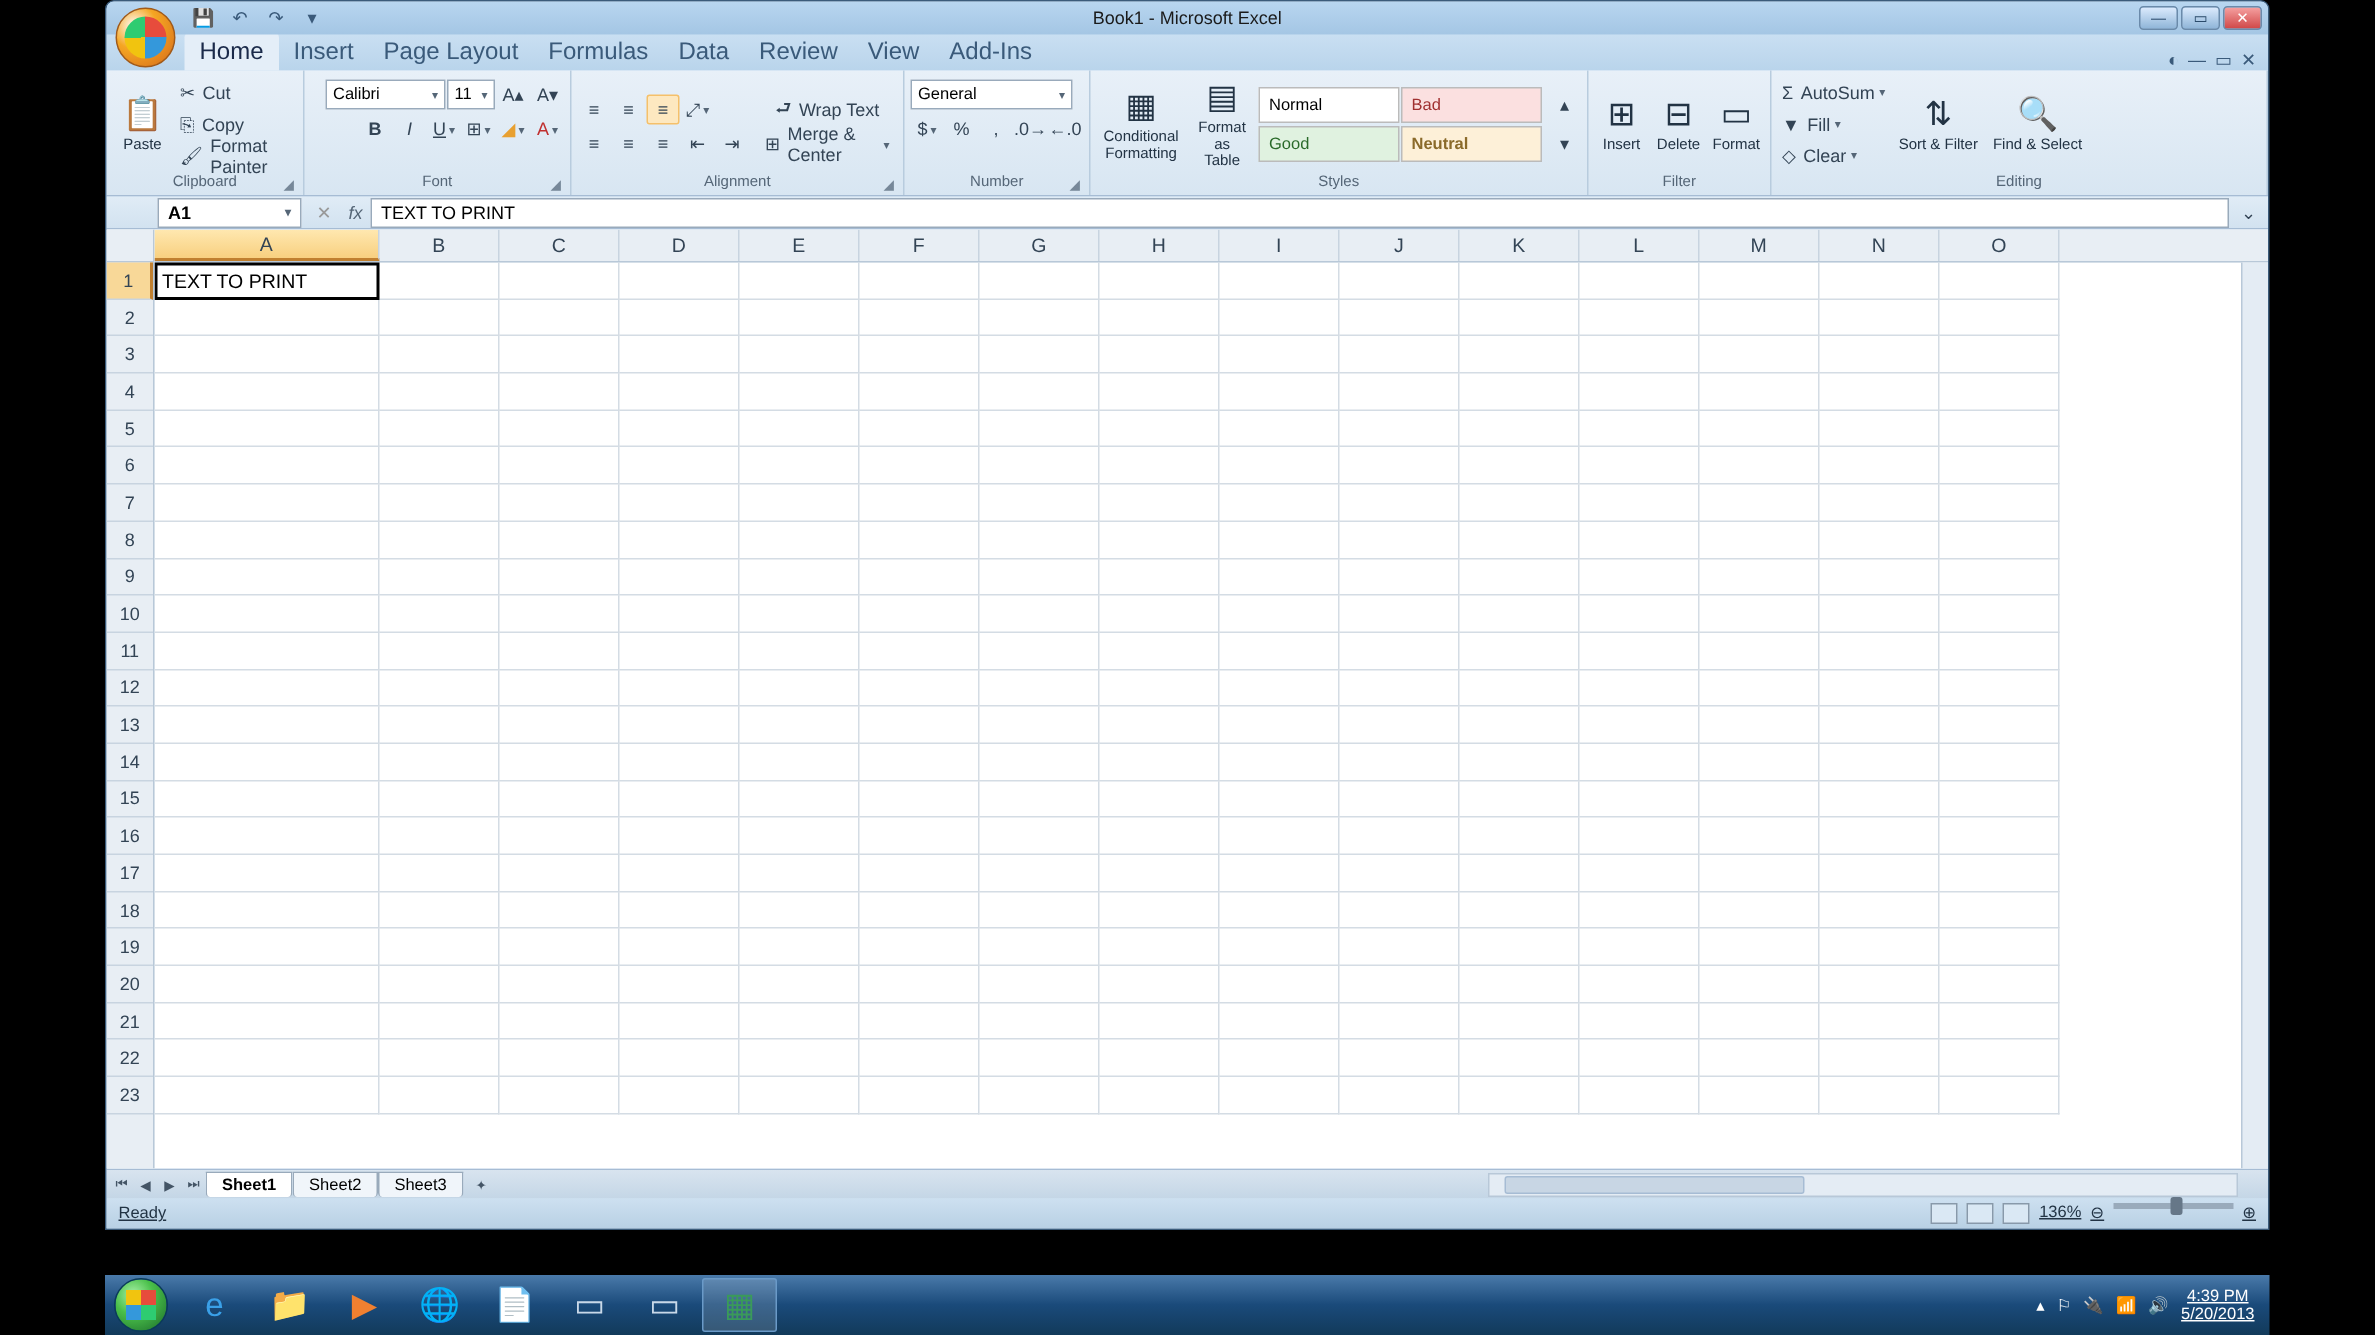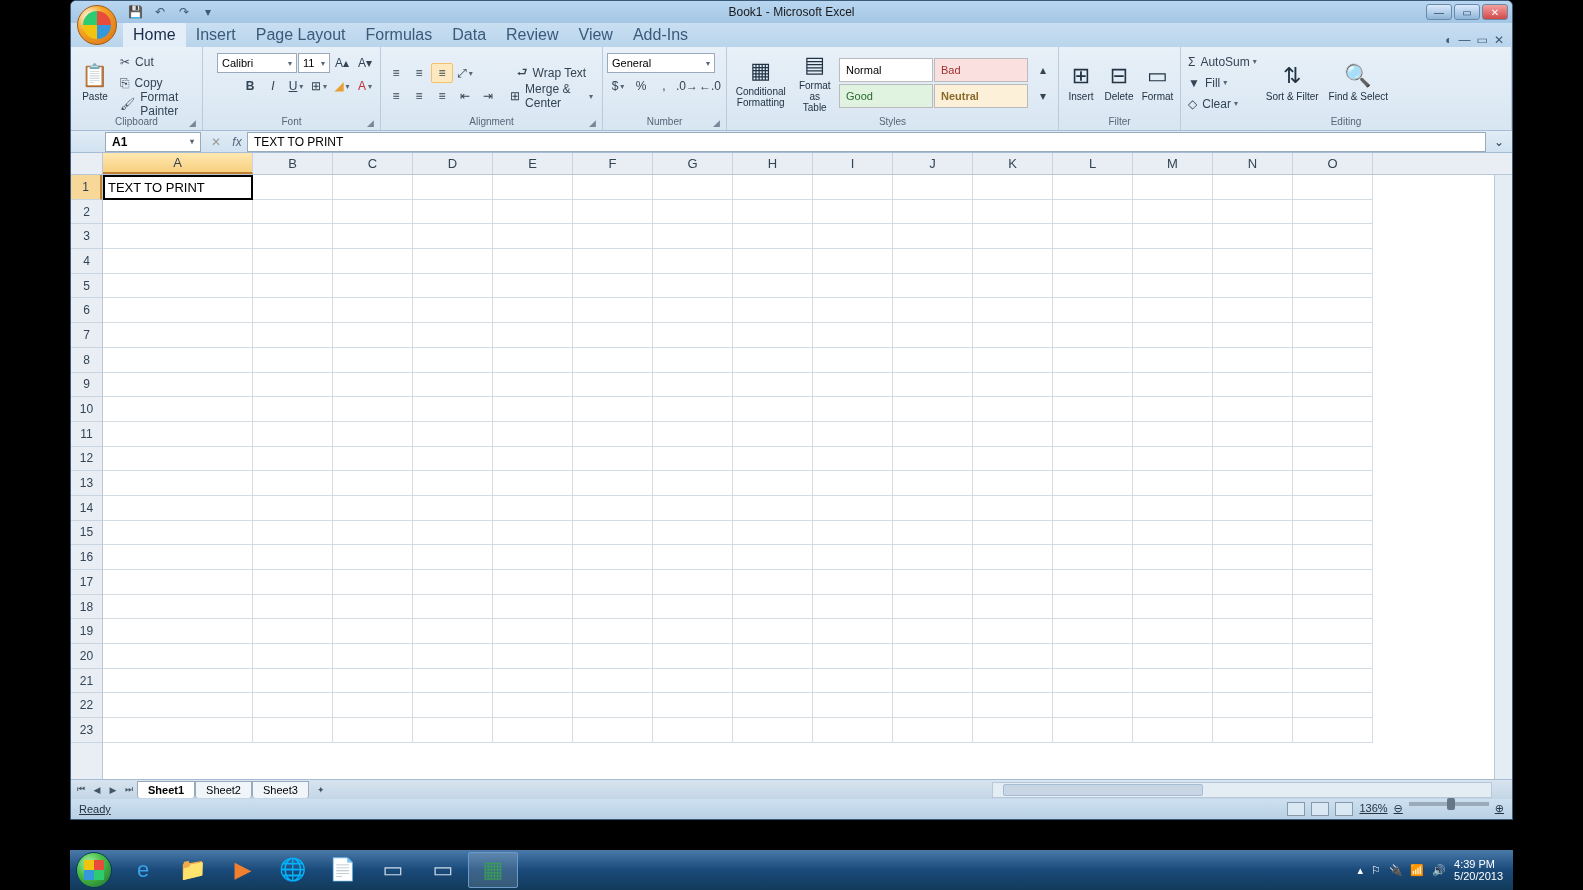--- a/index.html
+++ b/index.html
@@ -72,21 +72,21 @@
 .statusbar .right{margin-left:auto;display:flex;gap:6px;align-items:flex-start;}
 .viewbtn{width:18px;height:14px;border:1px solid #89a;background:#dae8f4;}
 .zoom-slider{width:80px;height:4px;background:#9ab;position:relative;}
 .zoom-slider::after{content:"";position:absolute;left:38px;top:-4px;width:8px;height:12px;background:#678;border-radius:2px;}
 .taskbar { position: absolute; left: 70px; right: 70px; bottom: 0; height: 40px; background: linear-gradient(#4a7aaa,#1a4a7a 50%,#123a5a); display: flex; align-items: center; }
 .start { width: 48px; height: 40px; display:flex;align-items:center;justify-content:center;}
 .start-orb { width: 36px; height: 36px; border-radius: 50%; background: radial-gradient(circle at 35% 30%, #a8f0a8 0%, #4ac04a 40%, #1a6a2a 100%); border:1px solid #0a3a5a; display:flex;align-items:center;justify-content:center;}
 .start-orb::after{content:"";width:20px;height:20px;background:conic-gradient(#e74c3c 0 90deg,#2ecc71 90deg 180deg,#3498db 180deg 270deg,#f1c40f 270deg 360deg);}
 .tb-icon { width: 50px; height: 36px; border:1px solid transparent; border-radius:2px; display:flex;align-items:center;justify-content:center;font-size:22px;}
 .tray { margin-left: auto; display: flex; align-items: center; gap: 8px; color: #fff; font-size: 11px; padding-right: 10px;}
-.tray-time{text-align:left;line-height:1.1;}
+.tray-time{text-align:center;line-height:1.1;text-decoration:underline;}
 </style>
 </head>
 <body>
 
 <div class="desktop">
   <div class="window">
     <div class="titlebar">
       <div class="office-btn"></div>
       <div class="tb-left">
         <div class="qat">

